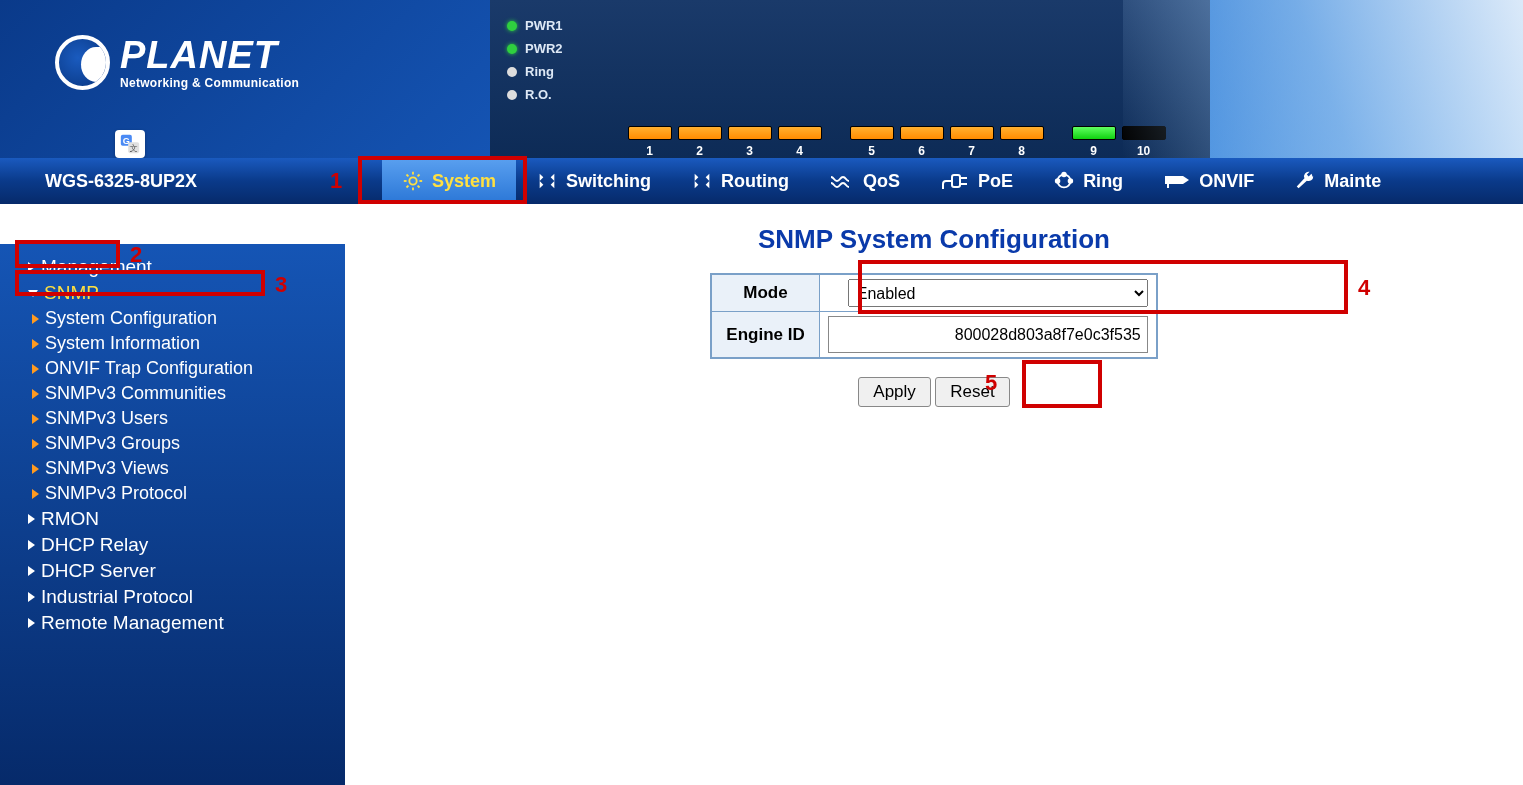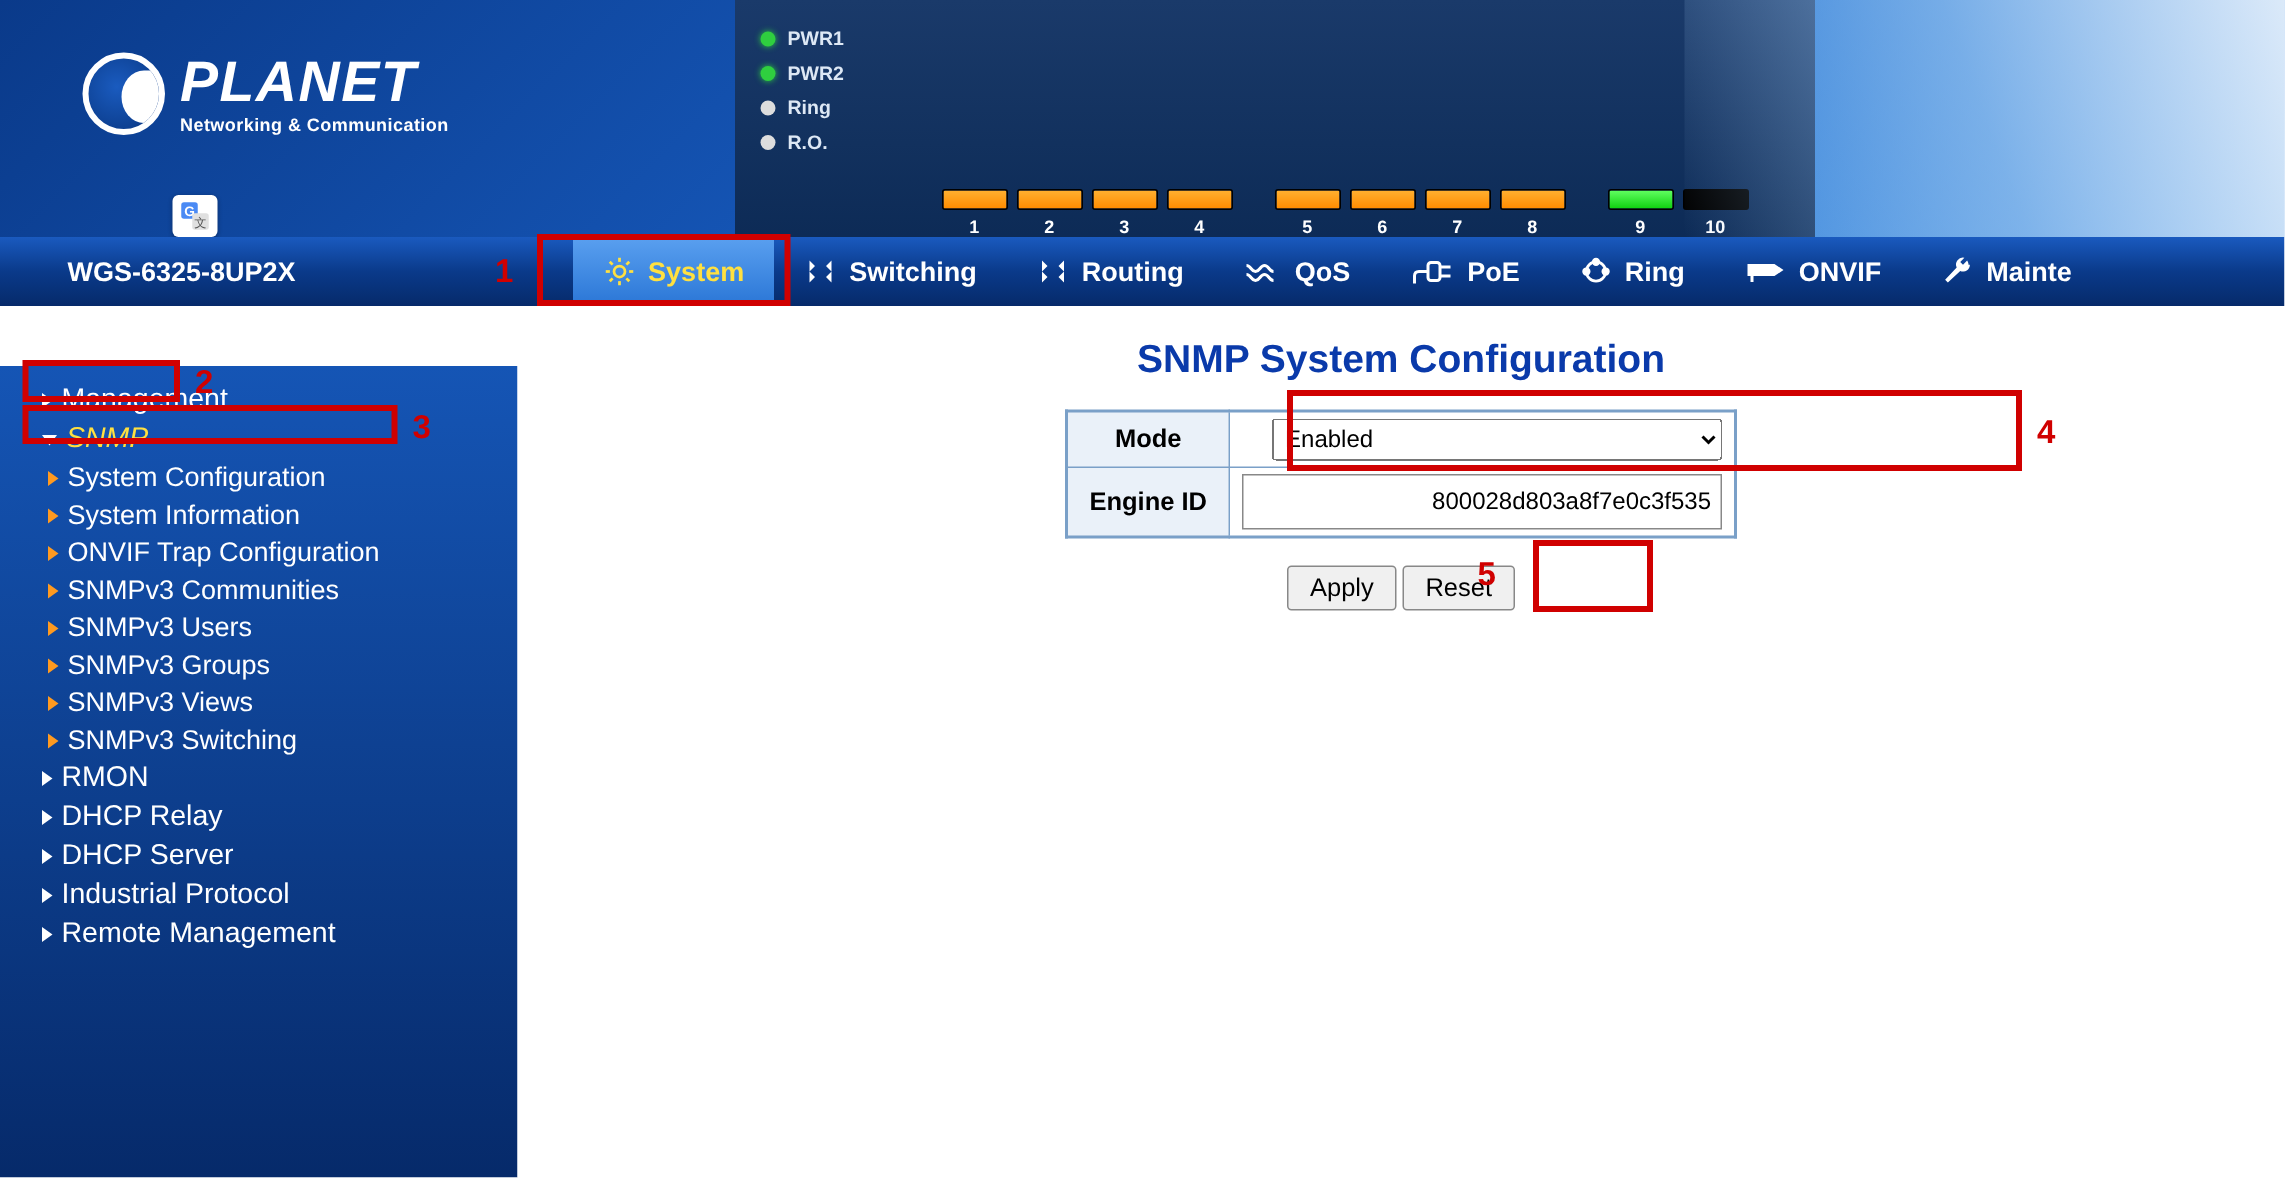--- a/index.html
+++ b/index.html
@@ -191,21 +191,21 @@
     margin-top:40px;
   }
   .side-item {
     display:flex;
     align-items:center;
     padding: 2px 8px 2px 28px;
     cursor:pointer;
     gap:6px;
   }
   .side-item.sub { padding-left: 32px; font-size:18px; }
-  .side-item.active { color:#ffe040;font-style:italic; }
+  .side-item.active { color:#ffe040; }
   .caret {
     width:0; height:0;
     border-top:5px solid transparent;
     border-bottom:5px solid transparent;
     border-left:7px solid #fff;
     flex-shrink:0;
   }
   .caret-down {
     width:0; height:0;
     border-left:5px solid transparent;
@@ -481,21 +481,21 @@
         <div class="side-item sub">
           <span class="caret orange"></span>
           <span>SNMPv3 Groups</span>
         </div>
         <div class="side-item sub">
           <span class="caret orange"></span>
           <span>SNMPv3 Views</span>
         </div>
         <div class="side-item sub">
           <span class="caret orange"></span>
-          <span>SNMPv3 Switching</span>
+          <span>SNMPv3 Protocol</span>
         </div>
         <div class="side-item">
           <span class="caret"></span>
           <span>RMON</span>
         </div>
         <div class="side-item">
           <span class="caret"></span>
           <span>DHCP Relay</span>
         </div>
         <div class="side-item">

